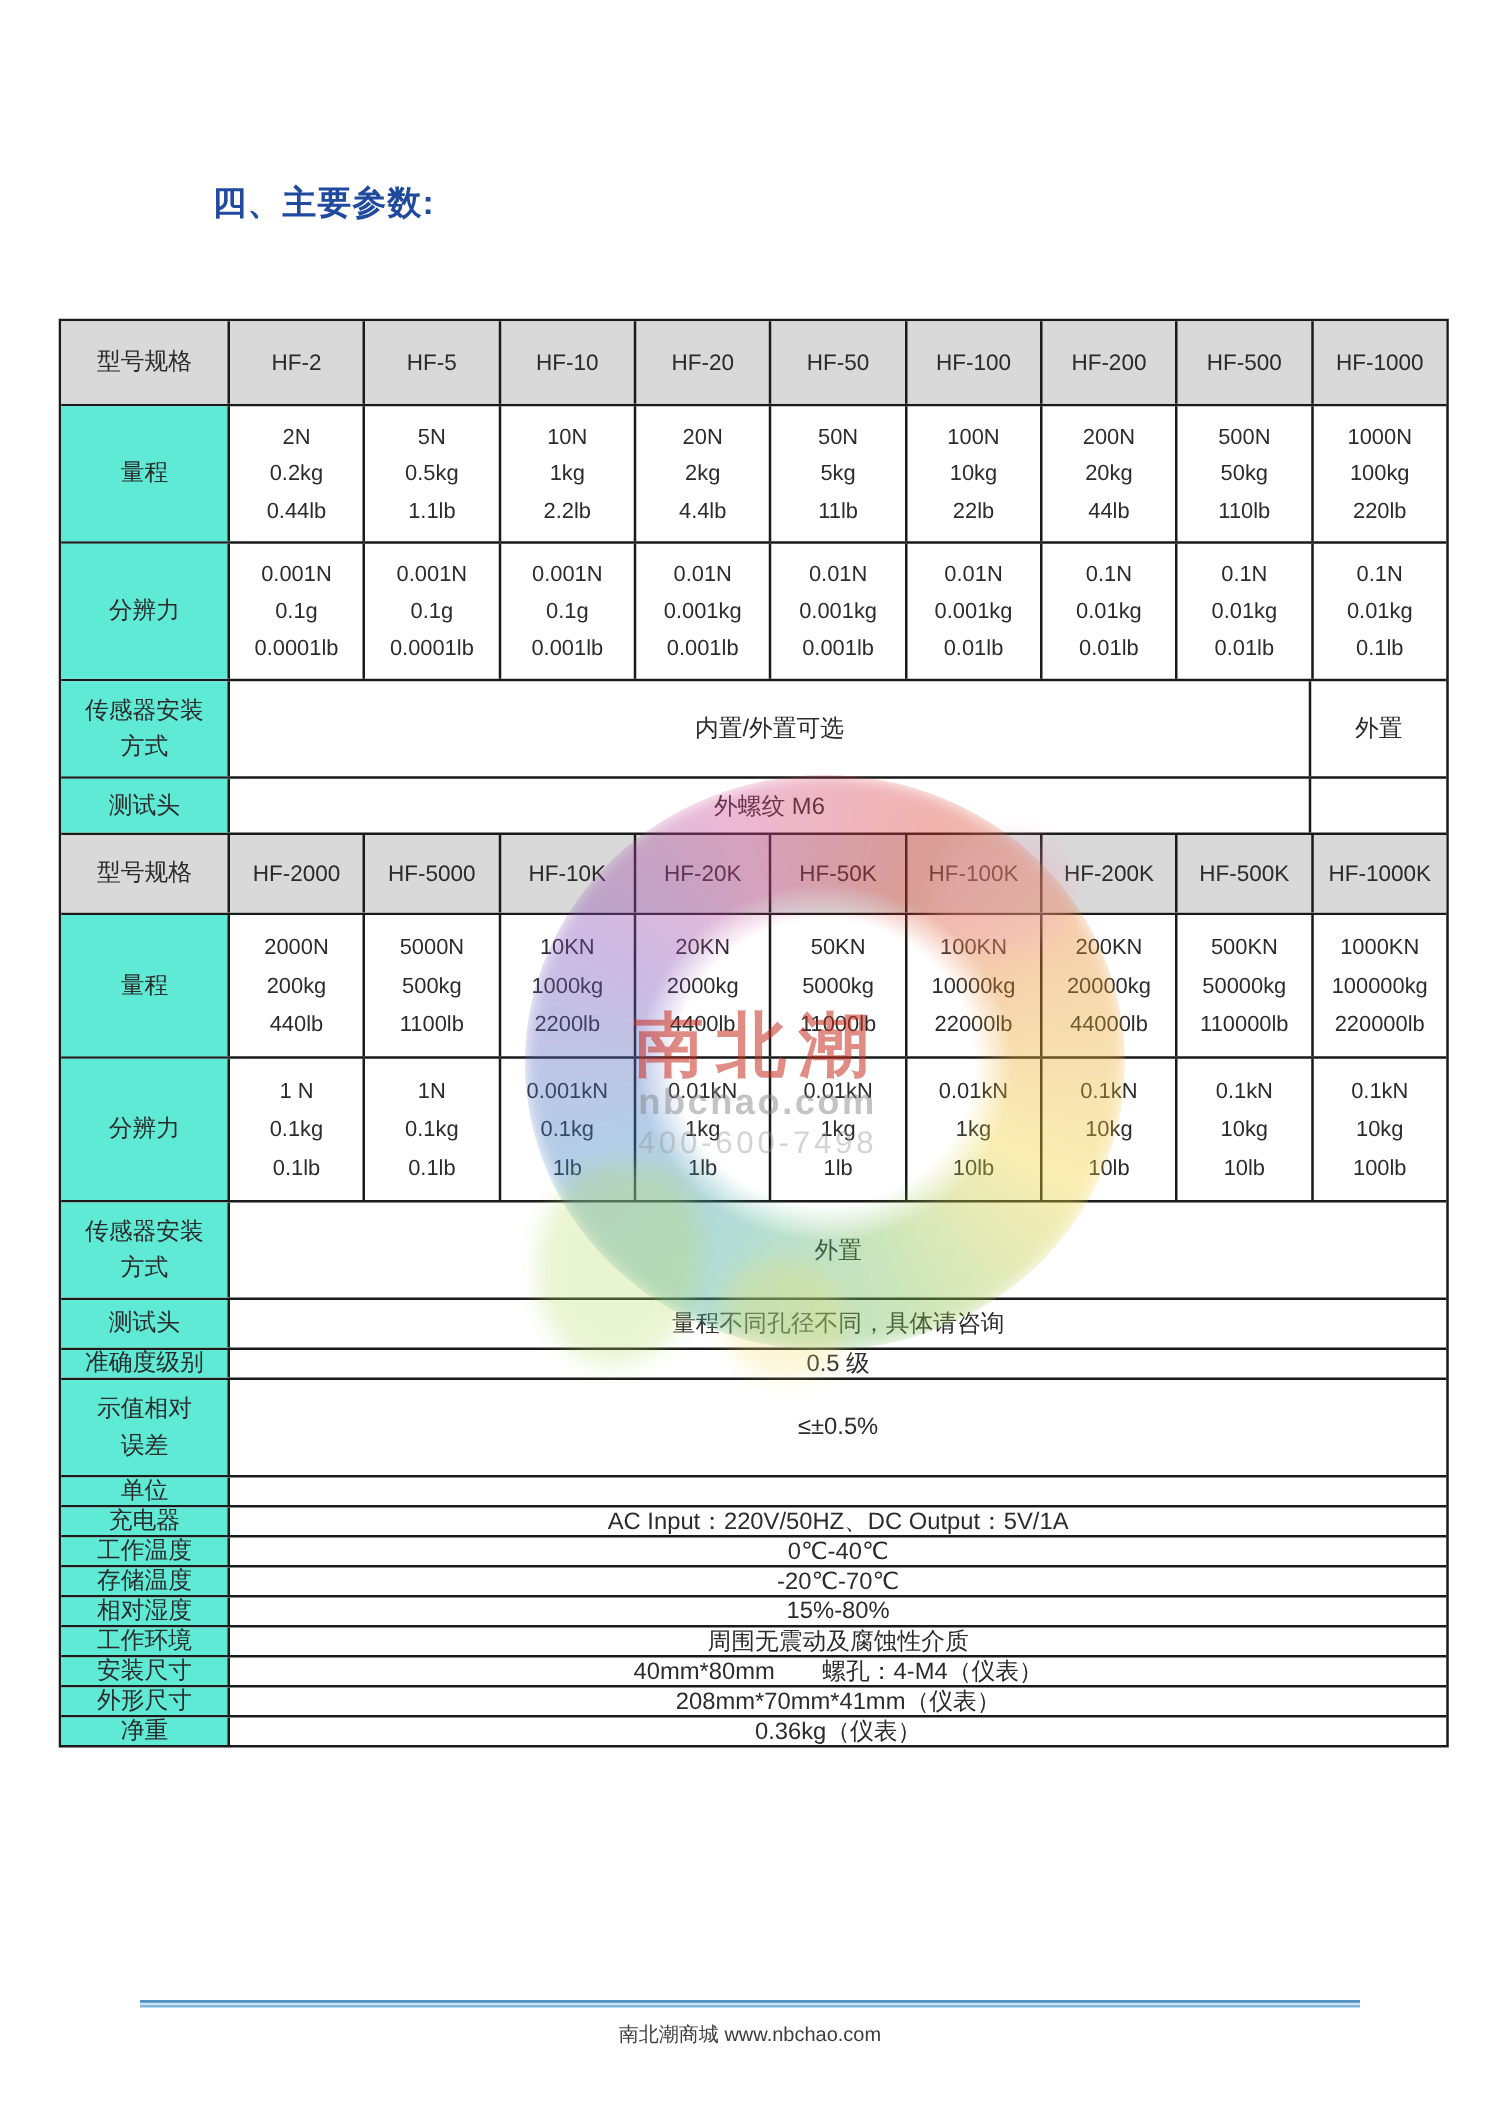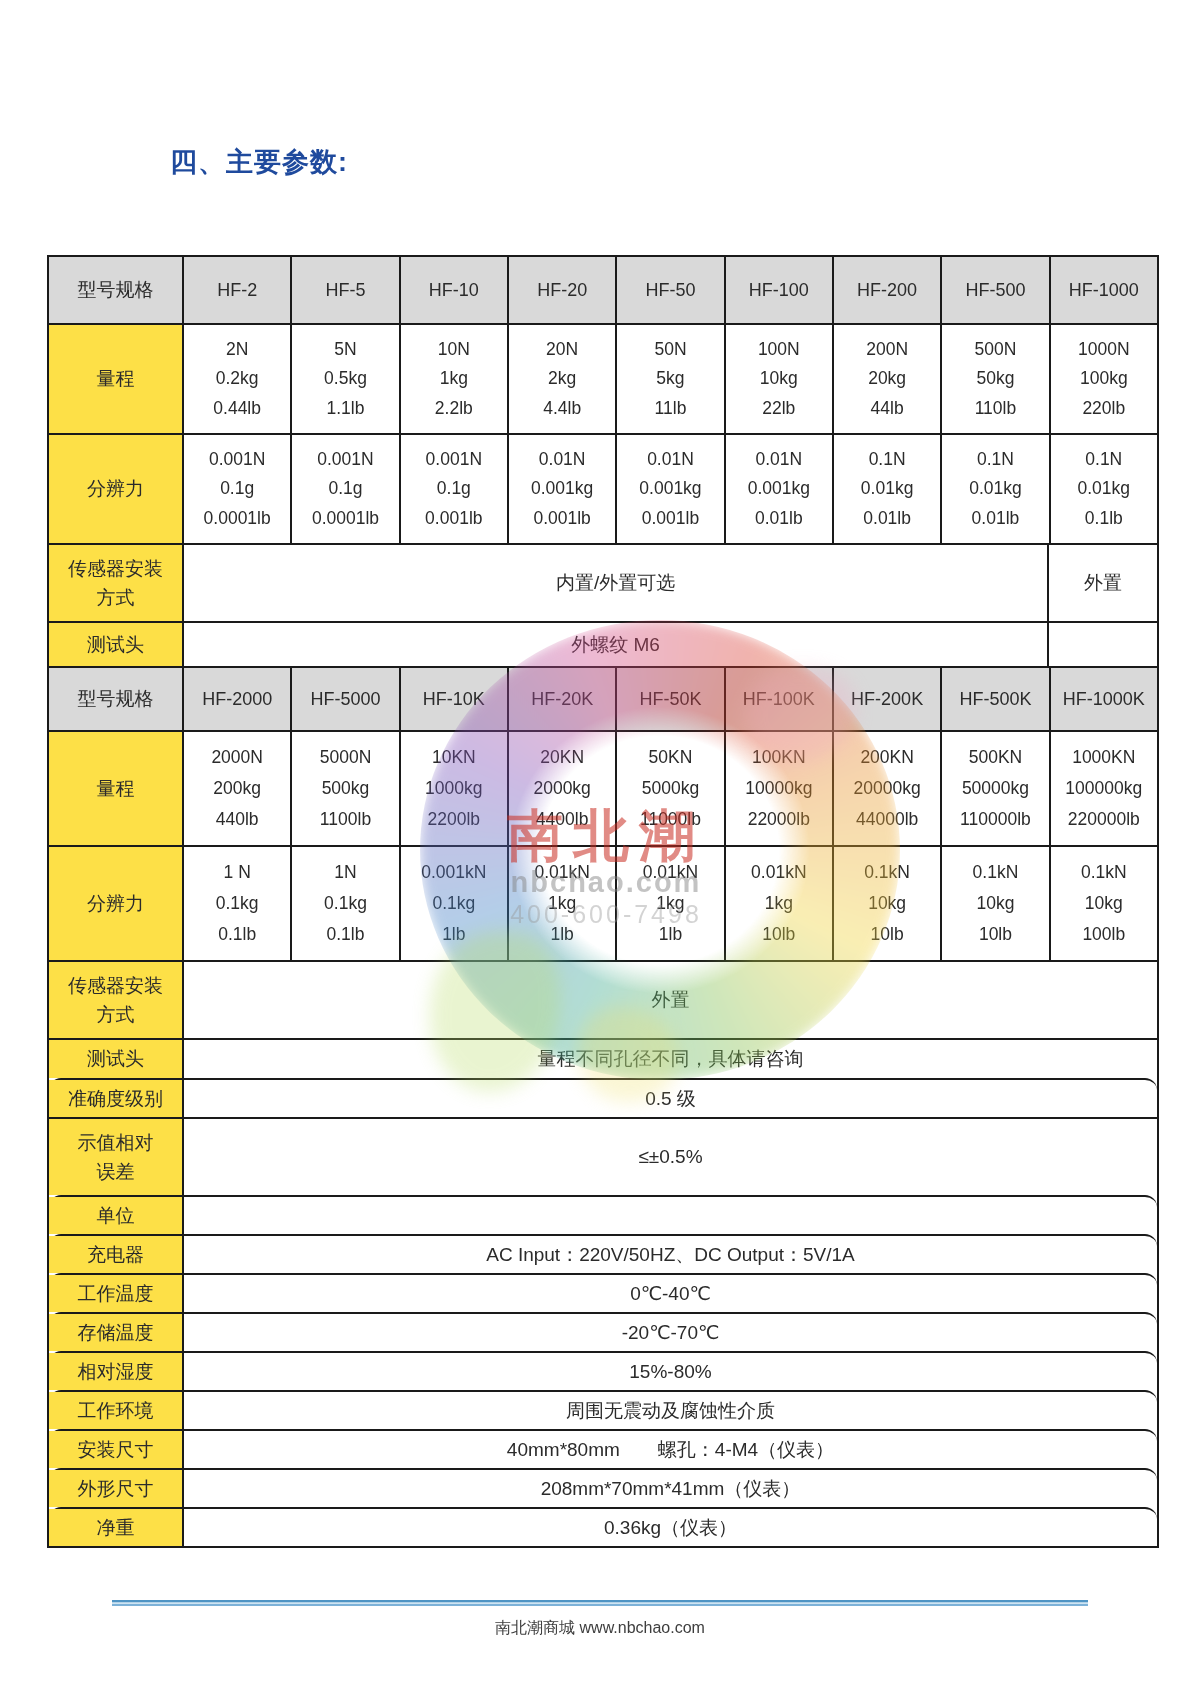--- a/index.html
+++ b/index.html
@@ -42,21 +42,21 @@
   .cell {
     display: flex;
     align-items: center;
     justify-content: center;
     box-sizing: border-box;
     text-align: center;
   }
   .cell.label {
     width: 135px;
     flex: none;
-    background: #fde047;
+    background: #5eead4;
     border-right: 2px solid #1a1a1a;
     font-size: 19px;
     white-space: pre-line;
     line-height: 1.55;
   }
   .cells { flex: 1; display: flex; }
   .cells .cell { flex: 1; font-size: 18px; }
   .cells .cell + .cell { border-left: 2px solid #1a1a1a; }
   .cells .cell.span8 { flex: 8; }
   .cells .cell.span9 { flex: 9; }
@@ -70,21 +70,21 @@
   .cell.value { font-size: 19px; }
   
   .r-h1 { height: 66px; }
   .r-t1 { height: 110px; }
   .r-s1 { height: 78px; }
   .r-hd1 { height: 45px; }
   .r-h2 { height: 64px; }
   .r-t2 { height: 115px; }
   .r-s2 { height: 78px; }
   .r-hd2 { height: 40px; }
-  .r-single { height: 39px; border-radius: 12px; }
+  .r-single { height: 24px; }
   .r-double { height: 78px; justify-content: flex-end; }
   
   .watermark {
     position: absolute;
     left: 408px;
     top: 612px;
     width: 500px;
     height: 480px;
     z-index: 5;
     pointer-events: none;

